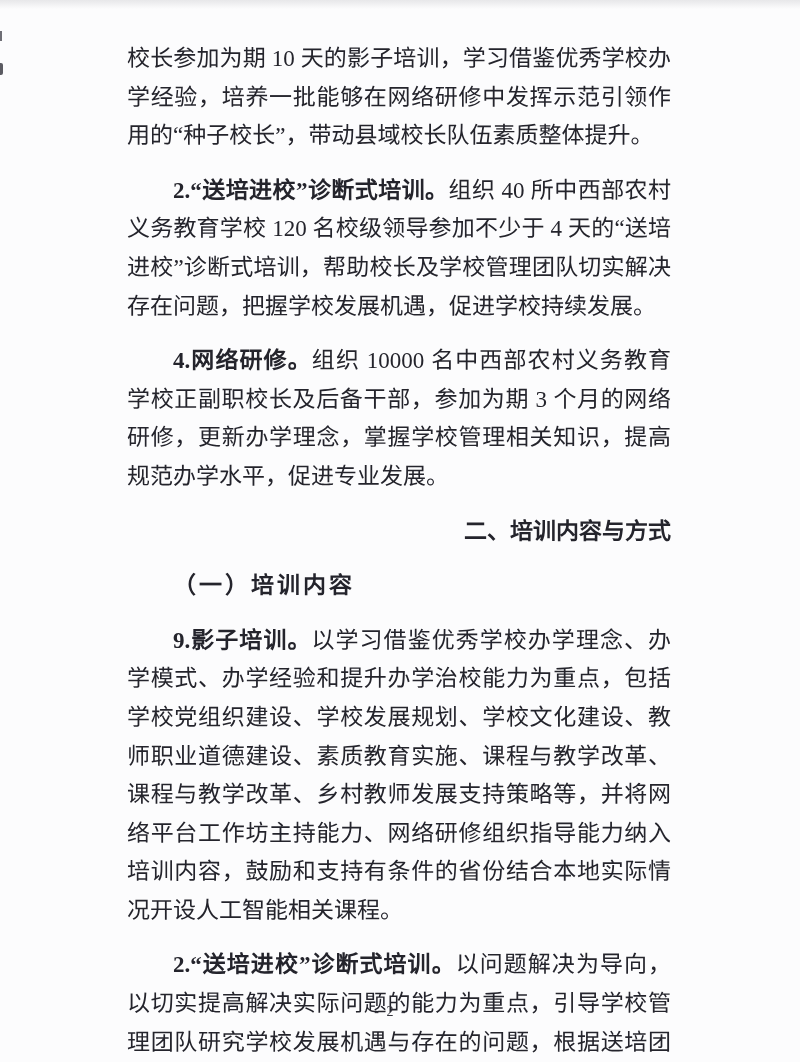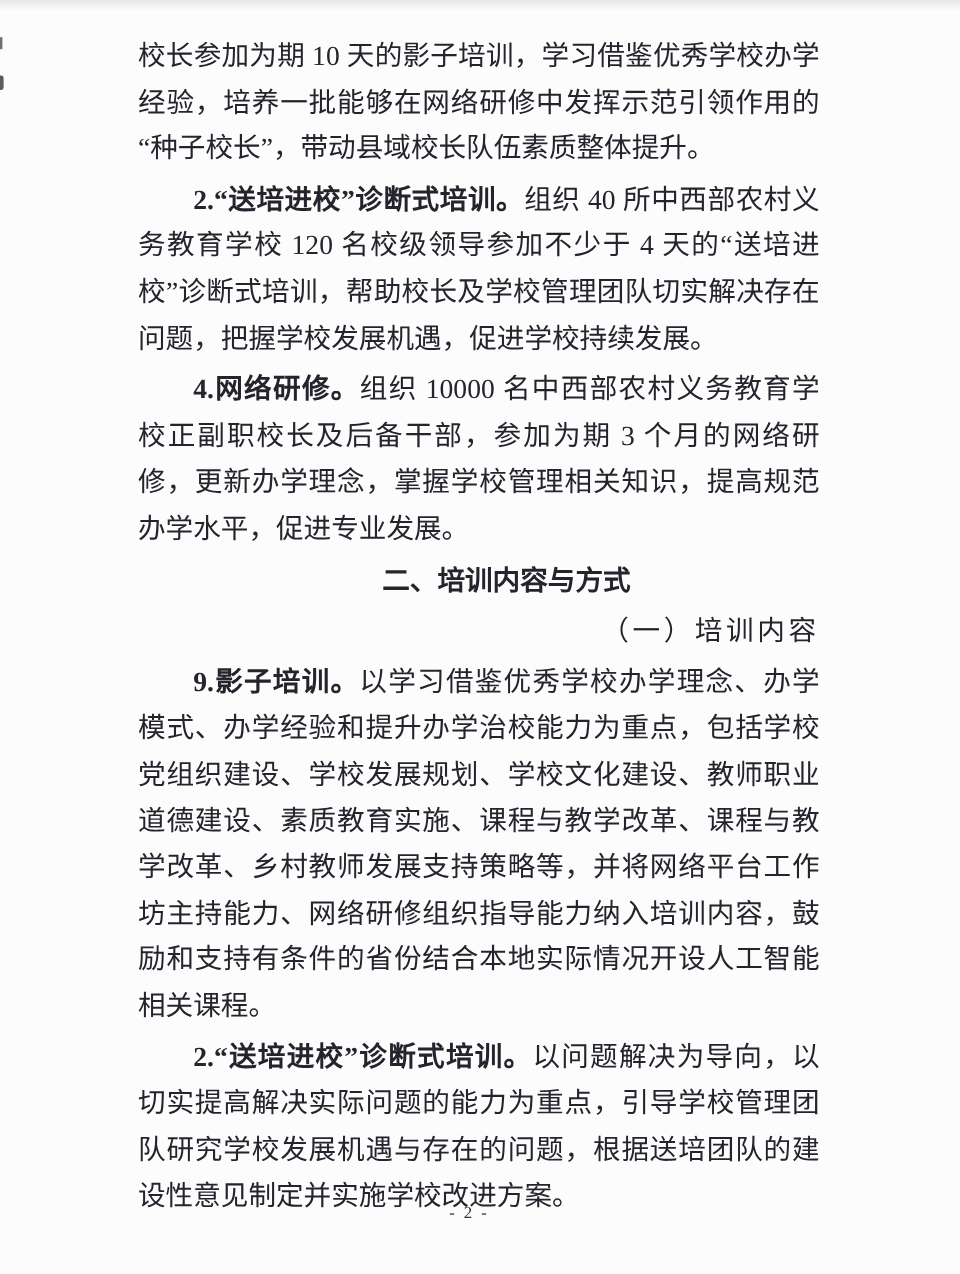--- a/index.html
+++ b/index.html
@@ -43,35 +43,35 @@
     left: 111px;
     top: 24px;
     width: 576px;
     font-size: 23px;
     line-height: 38.6px;
     color: var(--ink, #24242c);
     text-align: justify;
     text-justify: inter-ideograph;
   }
   p.para {
-    margin: 4px;
+    margin: 16px;
     padding: 0;
   }
   p.para.indent {
     text-indent: 2em;
   }
   p.heading-1 {
-    font-family: Liberation Sans, sans-serif;
+    font-family: Liberation Serif, serif;
     font-weight: 700;
-    text-align: center;
+    text-align: right;
   }
   p.heading-2 {
-    font-weight: 400;
+    font-weight: 700;
     letter-spacing: 0.13em;
-    text-align: right;
+    text-align: left;
   }
   .lead {
     font-weight: 700;
   }
   .footer {
     position: absolute;
     top: 1004px;
     left: 0;
     width: 782px;
     text-align: center;

